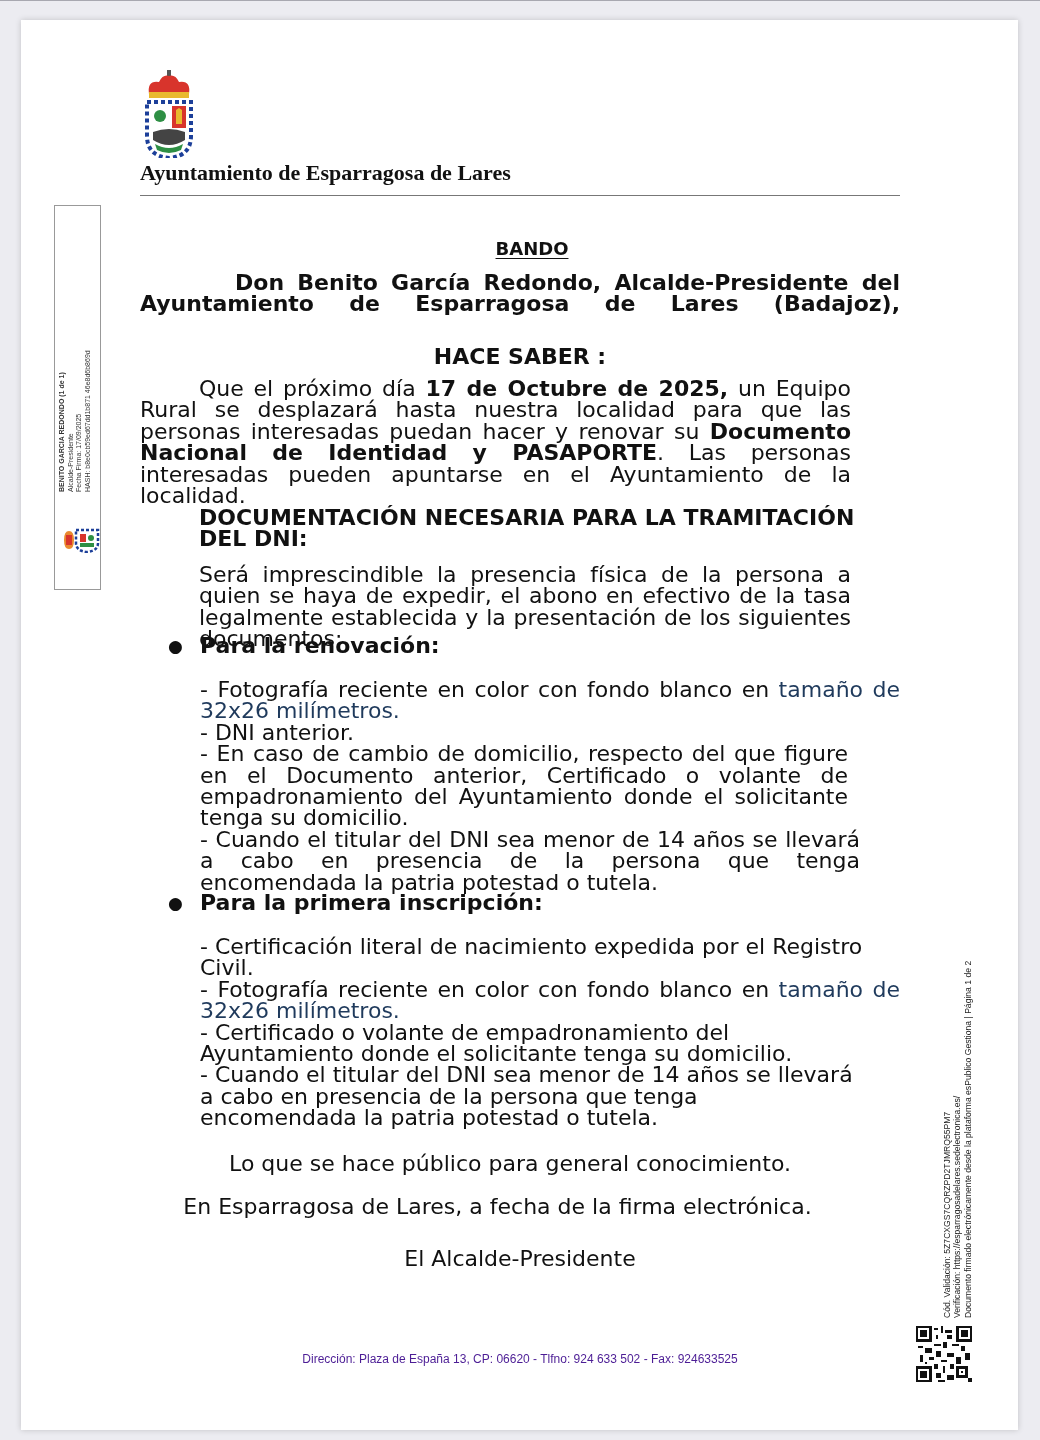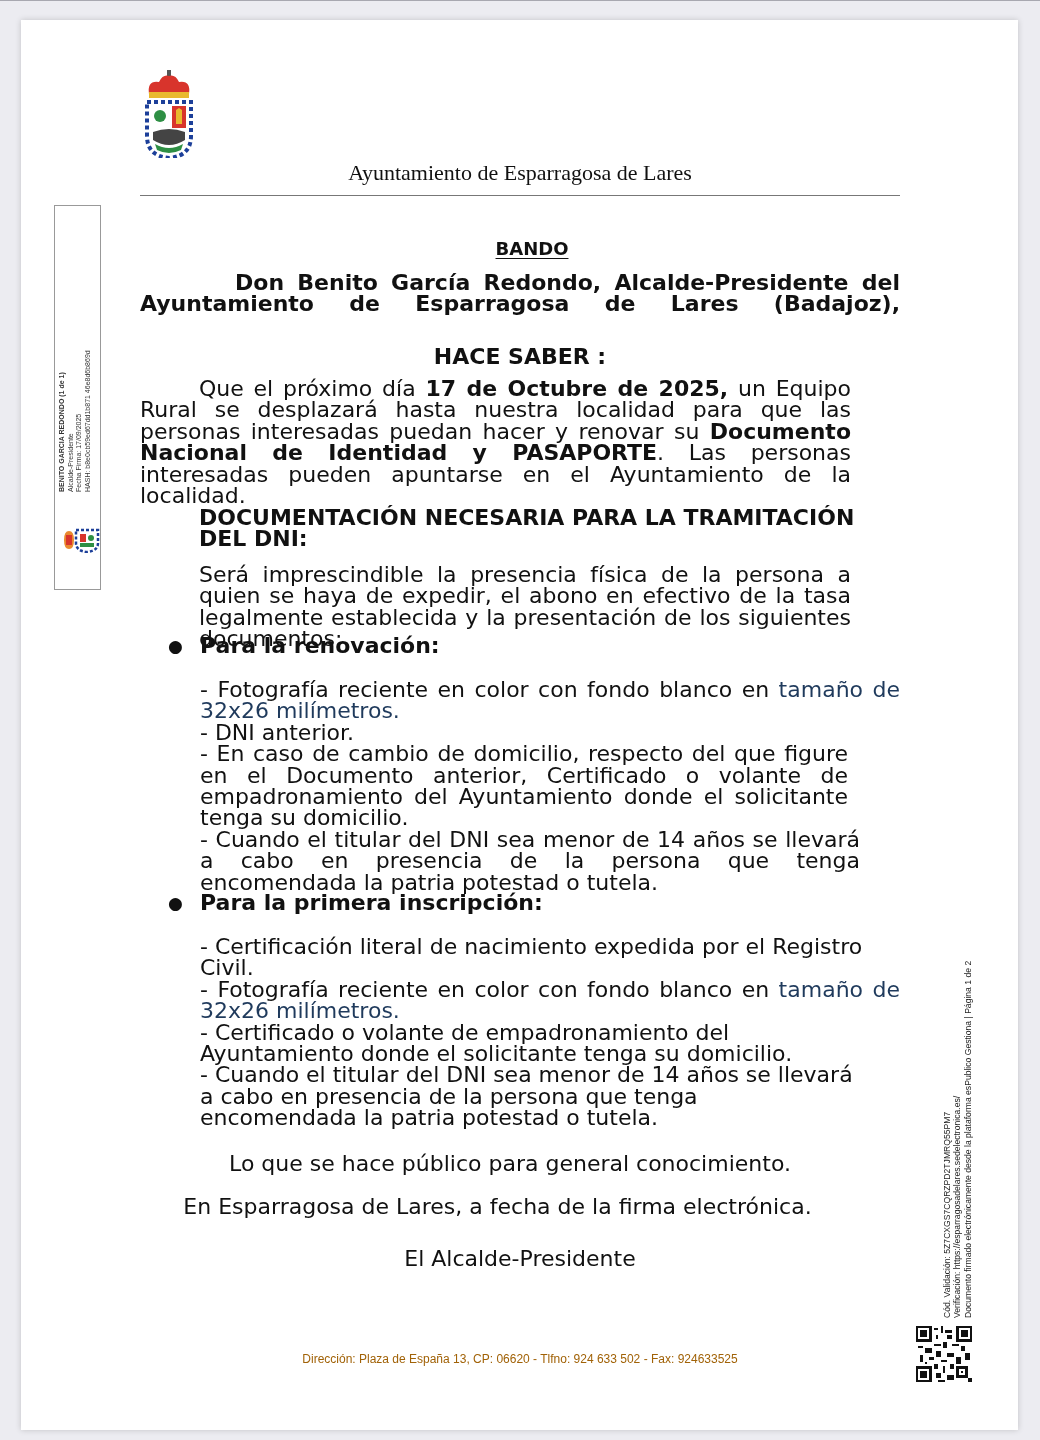--- a/index.html
+++ b/index.html
@@ -11,22 +11,22 @@
     color: #111;
   }
   .topline { position: absolute; left: 0; top: 0; width: 1040px; height: 1px; background: #a8a8b0; }
   .page {
     position: absolute; left: 21px; top: 20px; width: 997px; height: 1410px;
     background: #fff;
     box-shadow: 0 0 6px rgba(0,0,0,0.18);
   }
   .crest { position: absolute; left: 143px; top: 70px; width: 52px; height: 88px; }
   .org-title {
-    position: absolute; left: 140px; top: 160px; width: 760px; text-align: center;
-    font-family: "Liberation Serif", serif; font-weight: normal; font-size: 22px;
+    position: absolute; left: 140px; top: 160px; width: 760px; text-align: left;
+    font-family: "Liberation Serif", serif; font-weight: bold; font-size: 22px;
   }
   .hr { position: absolute; left: 140px; top: 195px; width: 760px; height: 1px; background: #777; }
 
   .sig-box {
     position: absolute; left: 54px; top: 205px; width: 47px; height: 385px;
     border: 1px solid #999; box-sizing: border-box;
   }
   .sig-text {
     position: absolute; left: 58px; top: 492px;
     transform-origin: 0 0; transform: rotate(-90deg);
@@ -59,21 +59,21 @@
   .bullet { position: absolute; font-size: 17px; }
   .sect-head { font-weight: bold; }
   .list { left: 200px; width: 700px; }
   .list div { }
   .closing1 { left: 140px; top: 1153px; width: 740px; text-align: center; }
   .closing2 { left: 140px; top: 1196px; width: 715px; text-align: center; }
   .sign { left: 140px; top: 1248px; width: 760px; text-align: center; }
 
   .footer {
     position: absolute; left: 140px; top: 1351px; width: 760px; text-align: center;
-    font-family: "Liberation Sans", sans-serif; font-size: 12px; line-height: 17px; color: #a16207;
+    font-family: "Liberation Sans", sans-serif; font-size: 12px; line-height: 17px; color: #4c1d95;
   }
 </style>
 </head>
 <body>
 
 <div class="topline"></div>
 
 <div class="page"></div>
 
 <svg class="crest" viewBox="0 0 52 88">

